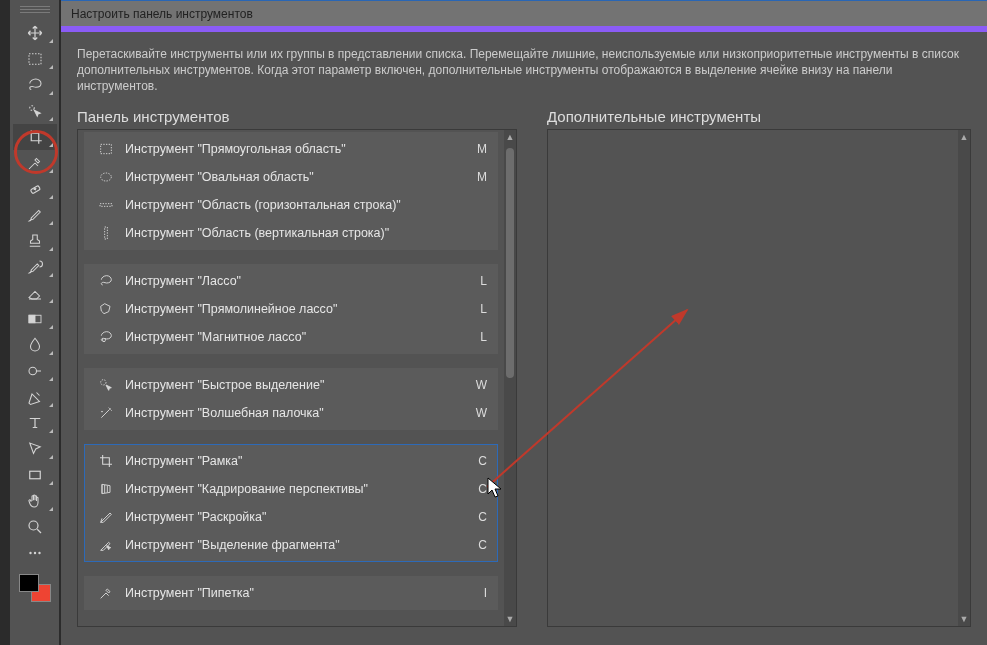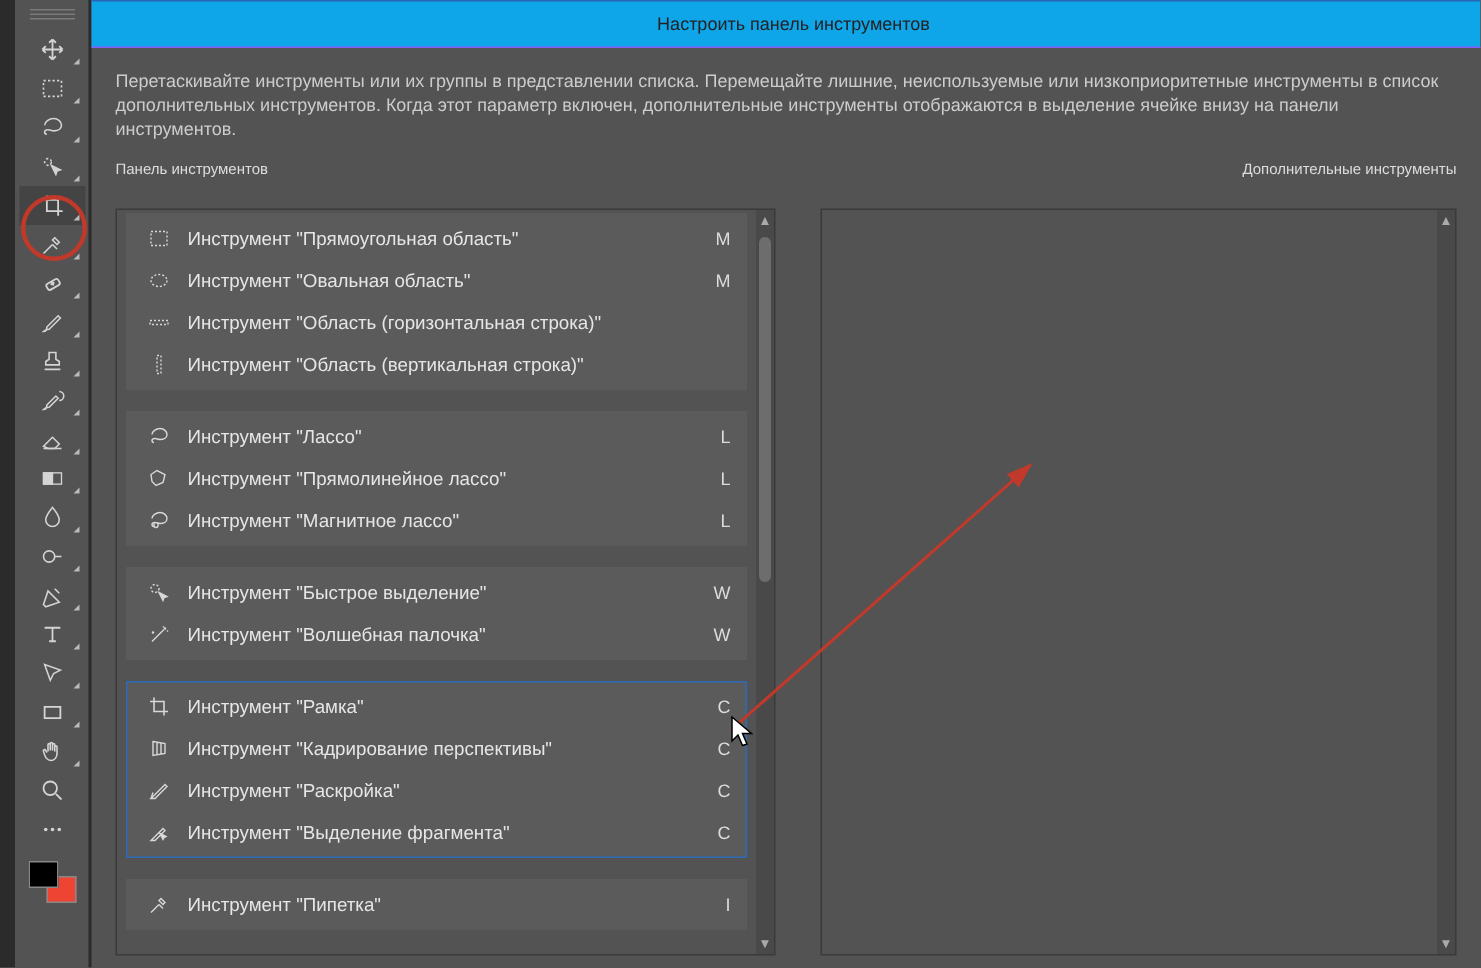--- a/index.html
+++ b/index.html
@@ -79,38 +79,37 @@
   
   .dialog {
     position: absolute;
     left: 60px; top: 0;
     width: 927px; height: 645px;
     background: #535353;
     border-left: 1px solid #2b2b2b;
   }
   .dlg-title-bar {
     height: 32px;
-    background: #0ea5e9;
+    background: #737373;
     display: flex; align-items: center;
     padding-left: 10px;
     border-top: 1px solid #2966b5;
-    border-bottom: 1px solid #8b5cf6;
-    justify-content: center;
+    border-bottom: 6px solid #8b5cf6;
   }
   .dlg-title-bar span { color: #222; font-size: 12px; }
   .dlg-body { padding: 14px 16px 0 16px; }
   .desc { color: #ccc; font-size: 12px; line-height: 16px; margin-bottom: 14px; }
   .columns {
     display: flex;
     gap: 30px;
     margin-top: 6px;
   }
   .col-left { width: 440px; }
-  .col-right { flex: 1; text-align: right; }
-  .col-head { font-size: 10px; color: #ddd; margin-bottom: 20px; }
+  .col-right { flex: 1; }
+  .col-head { font-size: 15px; color: #ddd; margin-bottom: 4px; }
   .list {
     background: #535353;
     border: 1px solid #3a3a3a;
     height: 498px;
     position: relative;
   }
   .list-inner {
     position: absolute;
     left: 0; top: 0; right: 12px; bottom: 0;
     overflow: hidden;

